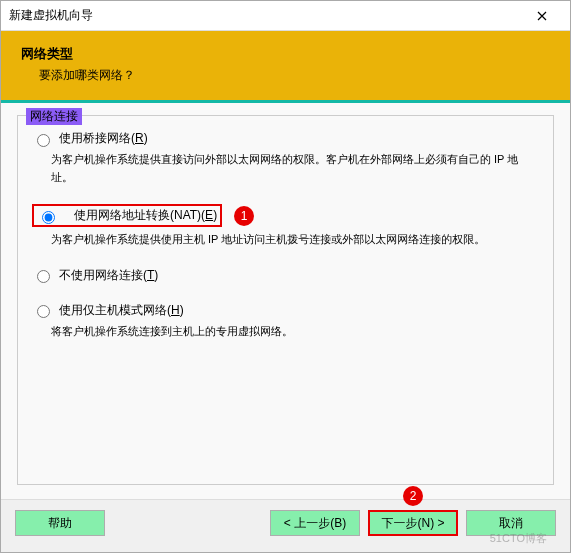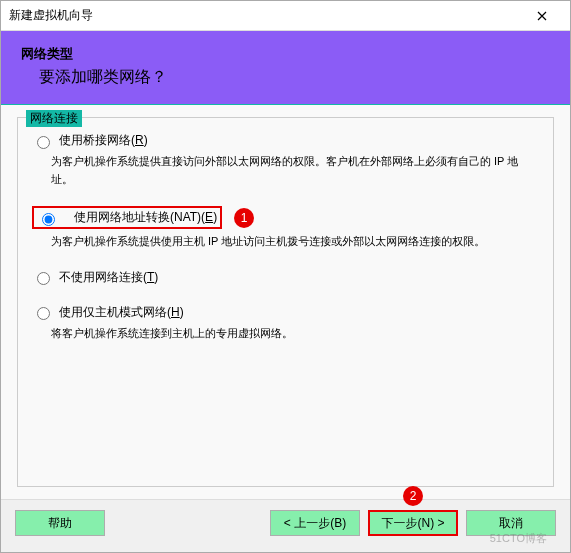--- a/index.html
+++ b/index.html
@@ -28,41 +28,41 @@
   }
   .titlebar-title { flex: 1; font-size: 12px; }
   .close-btn {
     width: 40px; height: 28px;
     display: flex; align-items: center; justify-content: center;
     cursor: pointer;
   }
   .close-btn svg { width: 10px; height: 10px; }
   .header {
     padding: 14px 20px 16px 20px;
-    border-bottom: 1px solid #14b8a6;
-    background: #8b5cf6;
+    border-bottom: 3px solid #14b8a6;
+    background: #eab308;
   }
   .header-title { font-weight: bold; font-size: 13px; margin-bottom: 4px; }
-  .header-sub { font-size: 16px; padding-left: 18px; }
+  .header-sub { font-size: 12px; padding-left: 18px; }
   .content {
     flex: 1;
     padding: 12px 16px 0 16px;
     background: #f9f9f9;
   }
   .groupbox {
     border: 1px solid #ccc;
     padding: 14px 14px 14px 14px;
     position: relative;
     background: #f9f9f9;
     height: 370px;
   }
   .groupbox-label {
     position: absolute;
     top: -8px; left: 8px;
-    background: #14b8a6;
+    background: #8b5cf6;
     padding: 0 4px;
     font-size: 12px;
   }
   .option {
     margin-bottom: 18px;
   }
   .option-row {
     display: flex;
     align-items: center;
     gap: 6px;

